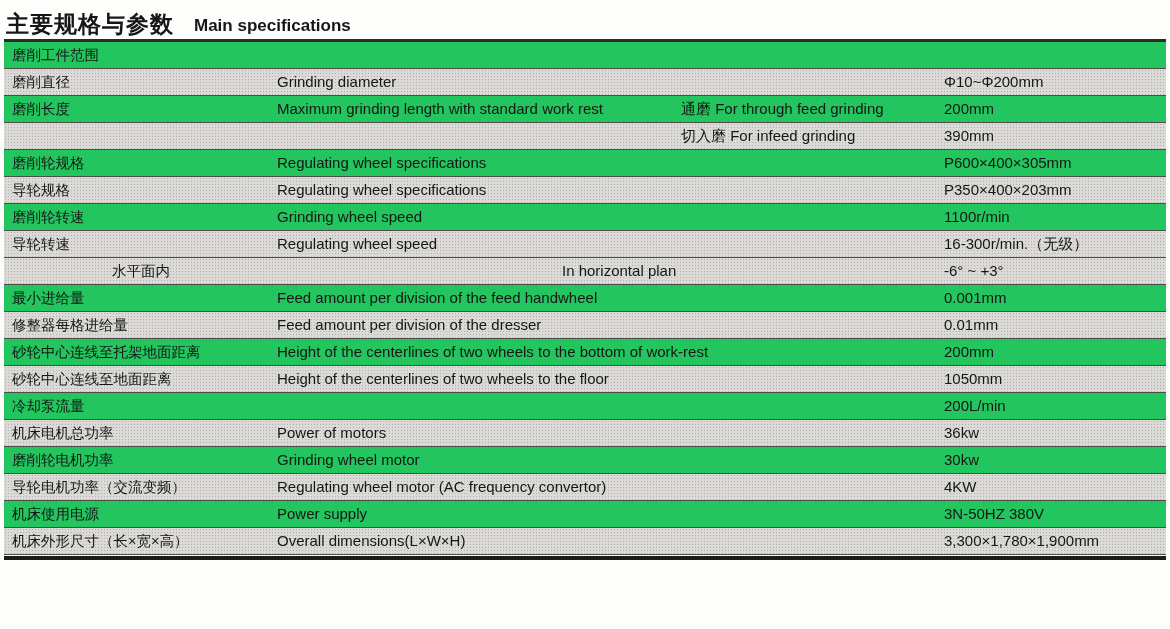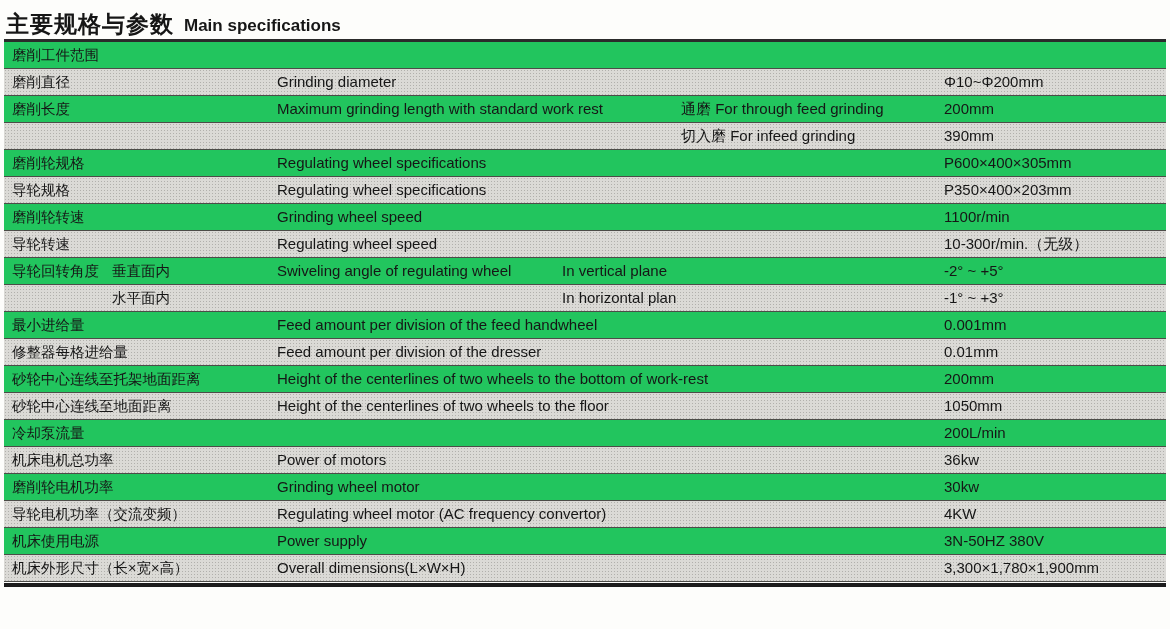--- a/index.html
+++ b/index.html
@@ -6,21 +6,21 @@
   body{
     width:1170px;height:629px;
     background:#fdfdfb;
     font-family:"Liberation Sans","DejaVu Sans",sans-serif;
     color:#161616;
     overflow:hidden;
   }
   .page{width:1162px;margin-left:4px;}
   .title-bar{
     height:42px;
-    display:flex;align-items:flex-end;gap:10px;
+    display:flex;align-items:flex-end;gap:20px;
     padding:4px 0 3px 2px;
     box-sizing:border-box;
     border-bottom:3px solid #2b2b2b;
   }
   .title-zh{font-size:23px;font-weight:bold;letter-spacing:1px;line-height:1;}
   .title-en{font-size:17px;font-weight:bold;line-height:1.15;text-align:right;}
   .spec-table{width:100%;}
   .row{
     position:relative;
     height:26px;
@@ -87,33 +87,26 @@
         <span class="cell-val">P350×400×203mm</span>
       </div>
       <div class="row">
         <span class="cell-zh">磨削轮转速</span>
         <span class="cell-en">Grinding wheel speed</span>
         <span class="cell-val">1100r/min</span>
       </div>
       <div class="row shade">
         <span class="cell-zh">导轮转速</span>
         <span class="cell-en">Regulating wheel speed</span>
-        <span class="cell-val">10-300r/min.（无级）</span>
-      </div>
-      <div class="row">
-        <span class="cell-zh">导轮回转角度</span>
-        <span class="cell-zh2">垂直面内</span>
-        <span class="cell-en">Swiveling angle of regulating wheel</span>
-        <span class="cell-mid2">In vertical plane</span>
-        <span class="cell-val">-2° ~ +5°</span>
+        <span class="cell-val">16-300r/min.（无级）</span>
       </div>
       <div class="row shade">
         <span class="cell-zh2">水平面内</span>
         <span class="cell-mid2">In horizontal plan</span>
-        <span class="cell-val">-1° ~ +3°</span>
+        <span class="cell-val">-6° ~ +3°</span>
       </div>
       <div class="row">
         <span class="cell-zh">最小进给量</span>
         <span class="cell-en">Feed amount per division of the feed handwheel</span>
         <span class="cell-val">0.001mm</span>
       </div>
       <div class="row shade">
         <span class="cell-zh">修整器每格进给量</span>
         <span class="cell-en">Feed amount per division of the dresser</span>
         <span class="cell-val">0.01mm</span>

